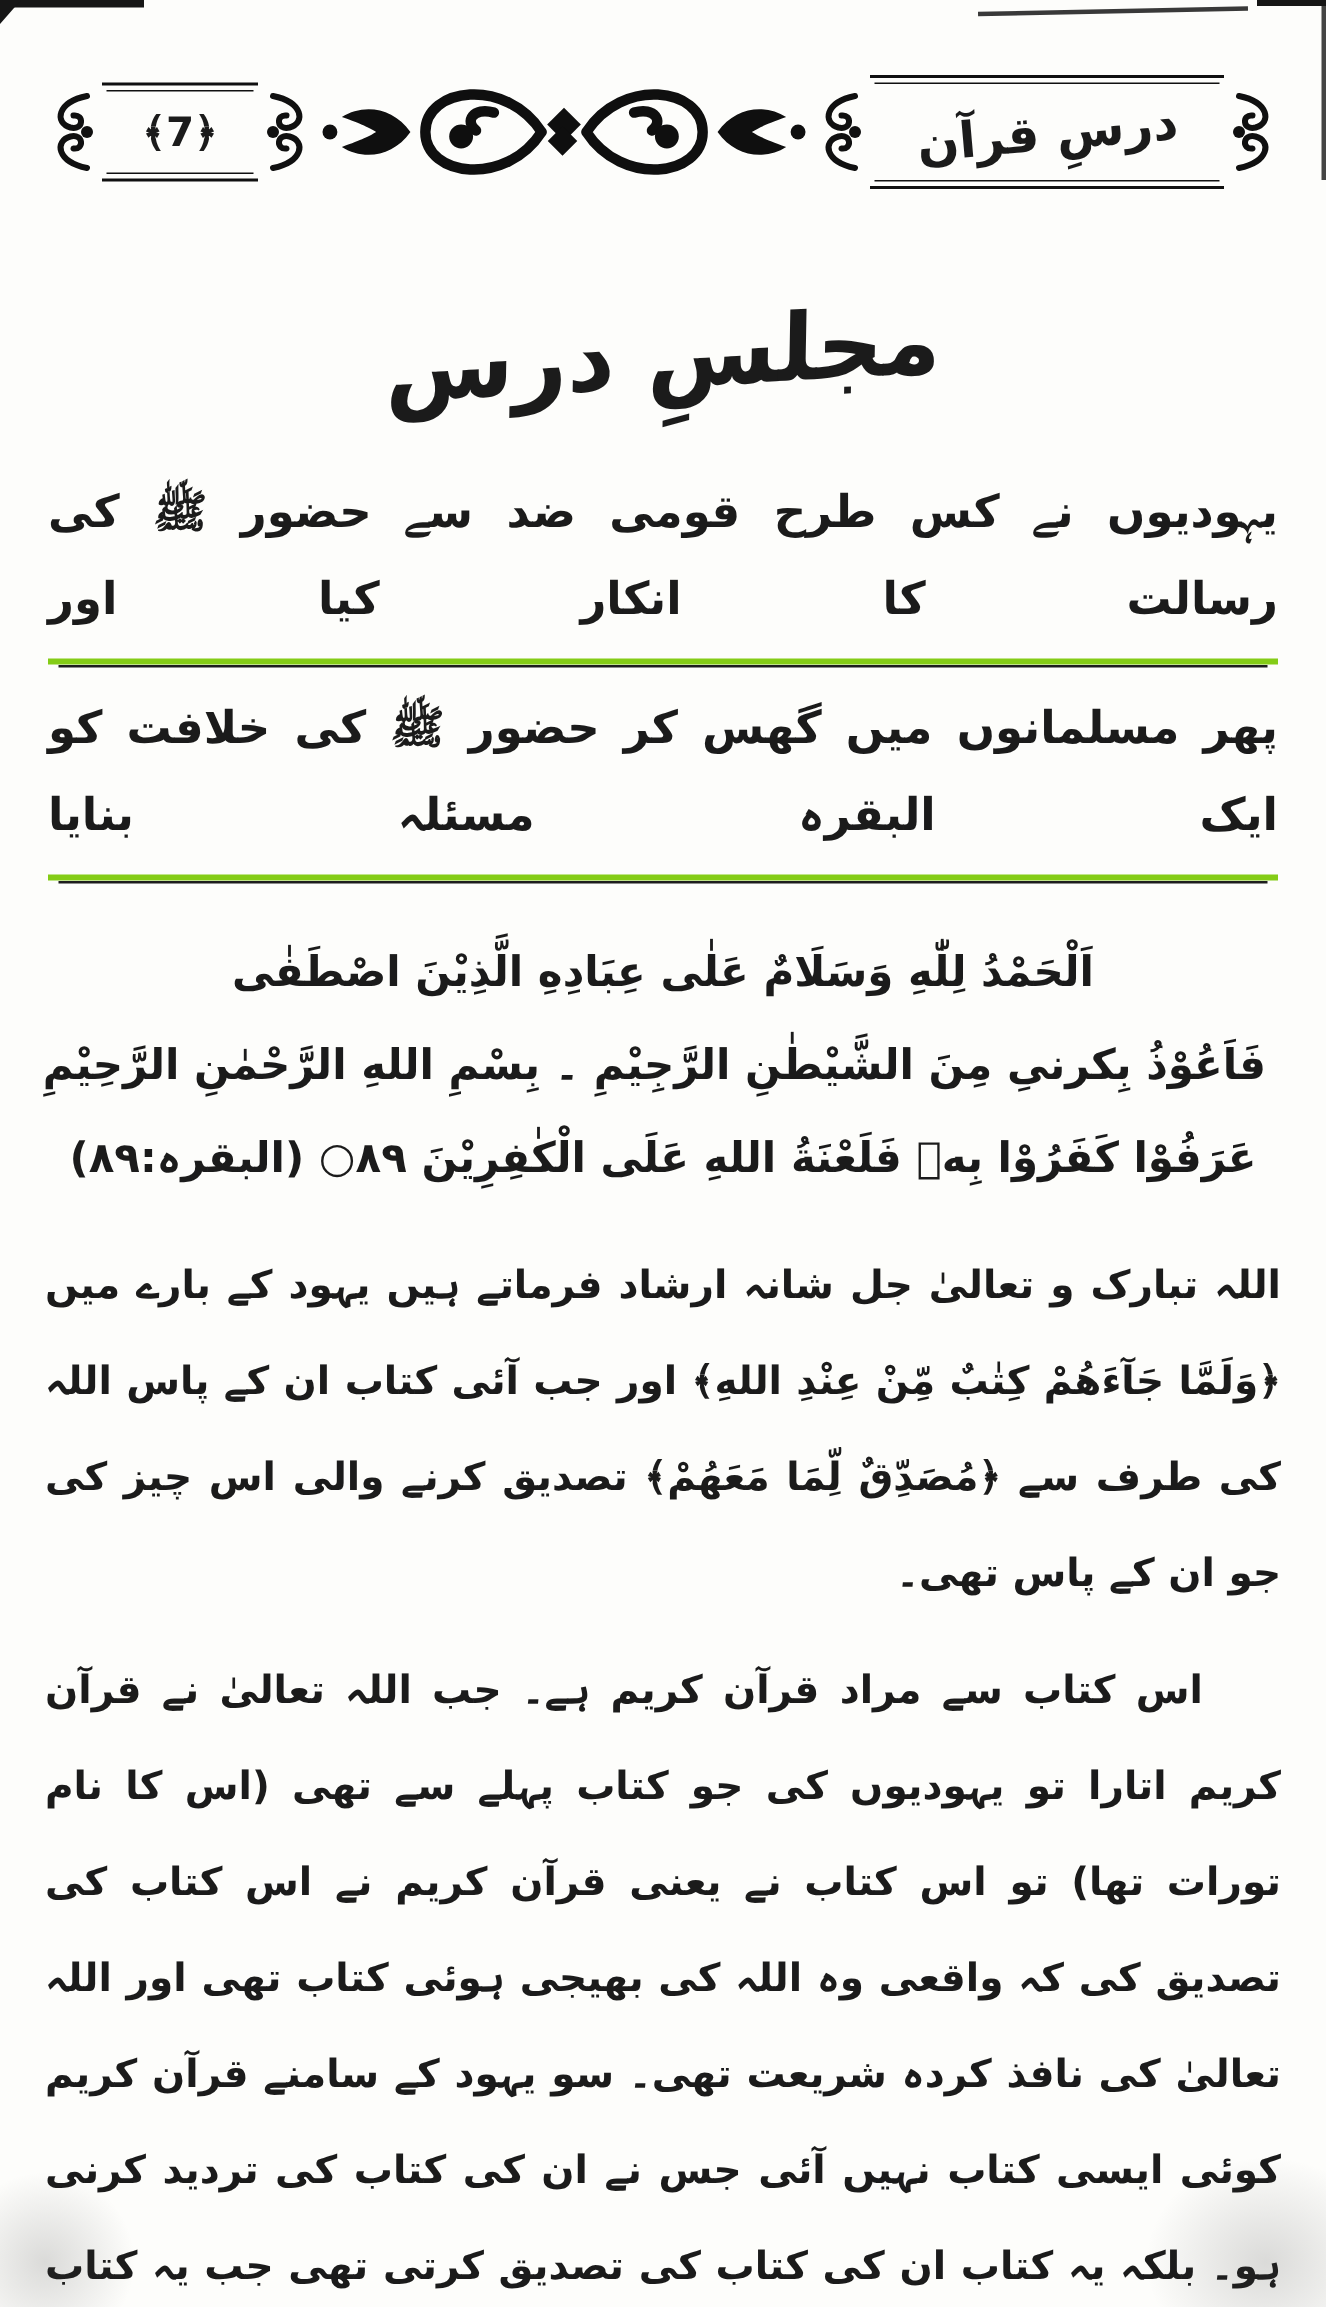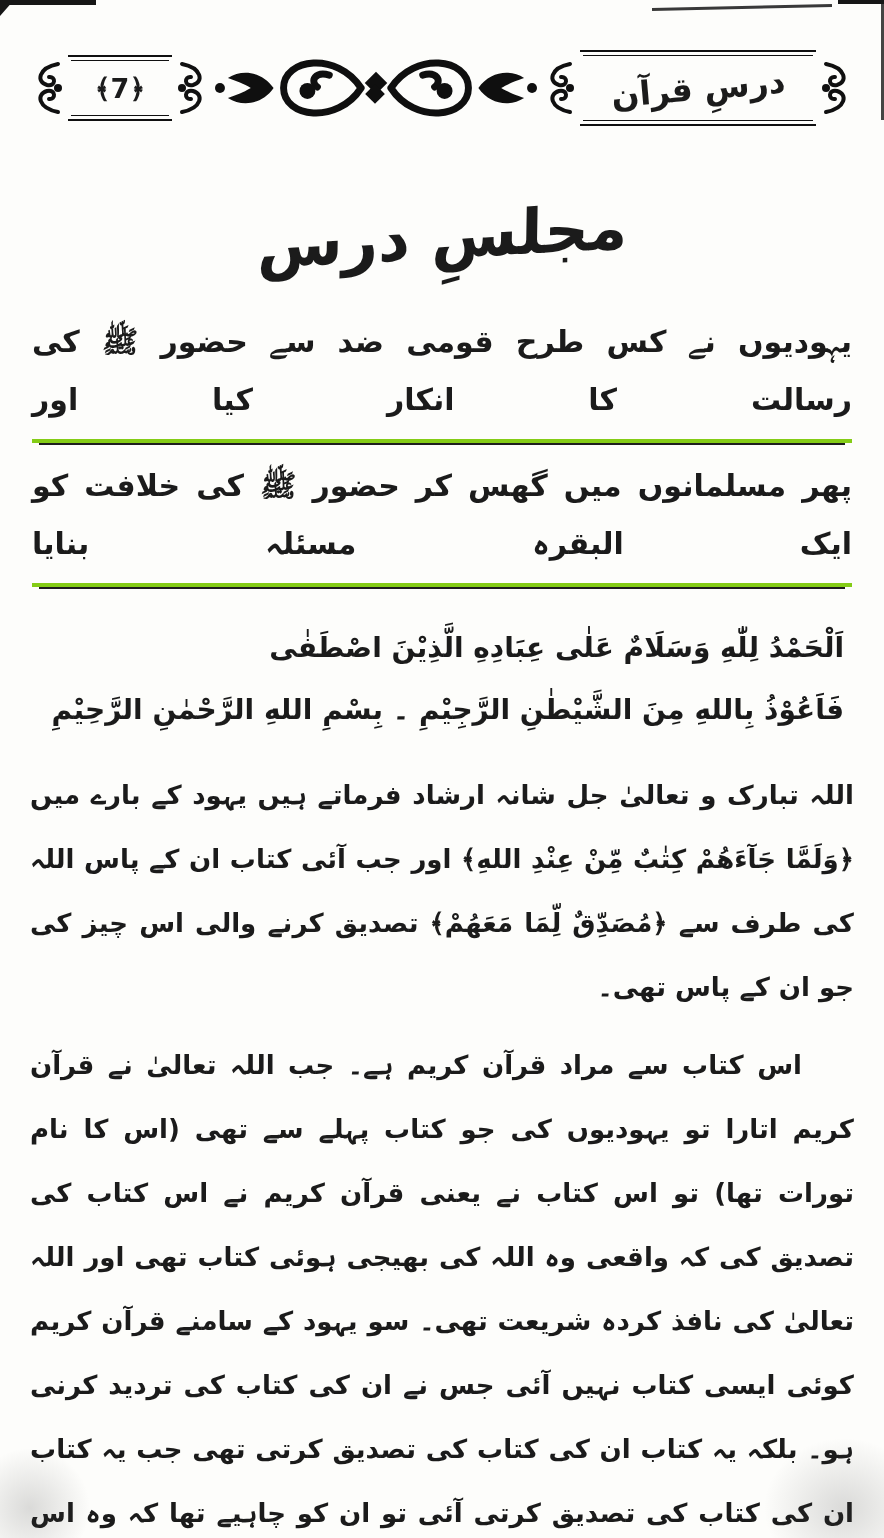--- a/index.html
+++ b/index.html
@@ -83,21 +83,21 @@
     text-align: justify;
     text-align-last: justify;
     border-bottom: 4px solid #84cc16;
     box-shadow: 0 9px 0 -7px #1d1d1d;
   }
 
   
   .arabic-block {
     margin: 30px 40px 0 40px;
     direction: rtl;
-    text-align: right;
+    text-align: center;
   }
   .arabic-line {
     font-size: 28px;
     font-weight: bold;
     line-height: 62px;
     white-space: nowrap;
   }
 
   
   .para-block { margin: 22px 30px 0 30px; direction: rtl; }
@@ -188,19 +188,20 @@
   <span lang="ur">مجلسِ درس</span>
 </div>
 
 <section class="heading-block">
   <div class="heading-line" lang="ur">یہودیوں نے کس طرح قومی ضد سے حضور ﷺ کی رسالت کا انکار کیا اور</div>
   <div class="heading-line" lang="ur">پھر مسلمانوں میں گھس کر حضور ﷺ کی خلافت کو ایک البقرہ مسئلہ بنایا</div>
 </section>
 
 <section class="arabic-block">
   <div class="arabic-line" lang="ar">اَلْحَمْدُ لِلّٰهِ وَسَلَامٌ عَلٰی عِبَادِهِ الَّذِیْنَ اصْطَفٰی</div>
-  <div class="arabic-line" lang="ar">فَاَعُوْذُ بِاللهِ مِنَ الشَّیْطٰنِ الرَّجِیْمِ ۔ بِسْمِ اللهِ الرَّحْمٰنِ الرَّحِیْمِ</div>
+  <div class="arabic-line" lang="ar">فَاَعُوْذُ بِکرنیِ مِنَ الشَّیْطٰنِ الرَّجِیْمِ ۔ بِسْمِ اللهِ الرَّحْمٰنِ الرَّحِیْمِ</div>
+  <div class="arabic-line" lang="ar">عَرَفُوْا كَفَرُوْا بِهٖ فَلَعْنَةُ اللهِ عَلَی الْكٰفِرِیْنَ ۸۹○ (البقرہ:۸۹)</div>
 </section>
 
 <section class="para-block">
   <p class="para" lang="ur">اللہ تبارک و تعالیٰ جل شانہ ارشاد فرماتے ہیں یہود کے بارے میں ﴿وَلَمَّا جَآءَهُمْ كِتٰبٌ مِّنْ عِنْدِ اللهِ﴾ اور جب آئی کتاب ان کے پاس اللہ کی طرف سے ﴿مُصَدِّقٌ لِّمَا مَعَهُمْ﴾ تصدیق کرنے والی اس چیز کی جو ان کے پاس تھی۔</p>
   <p class="para indented" lang="ur">اس کتاب سے مراد قرآن کریم ہے۔ جب اللہ تعالیٰ نے قرآن کریم اتارا تو یہودیوں کی جو کتاب پہلے سے تھی (اس کا نام تورات تھا) تو اس کتاب نے یعنی قرآن کریم نے اس کتاب کی تصدیق کی کہ واقعی وہ اللہ کی بھیجی ہوئی کتاب تھی اور اللہ تعالیٰ کی نافذ کردہ شریعت تھی۔ سو یہود کے سامنے قرآن کریم کوئی ایسی کتاب نہیں آئی جس نے ان کی کتاب کی تردید کرنی ہو۔ بلکہ یہ کتاب ان کی کتاب کی تصدیق کرتی تھی جب یہ کتاب ان کی کتاب کی تصدیق کرتی آئی تو ان کو چاہیے تھا کہ وہ اس کتاب کو بھی قبول کرتے اور اس پیغمبر کی نبوت و رسالت کو بھی قبول کرتے۔ لیکن وہ نسلی امتیاز کے احساس سے ضد میں آ گئے۔</p>
 </section>
 
 </body></html>

